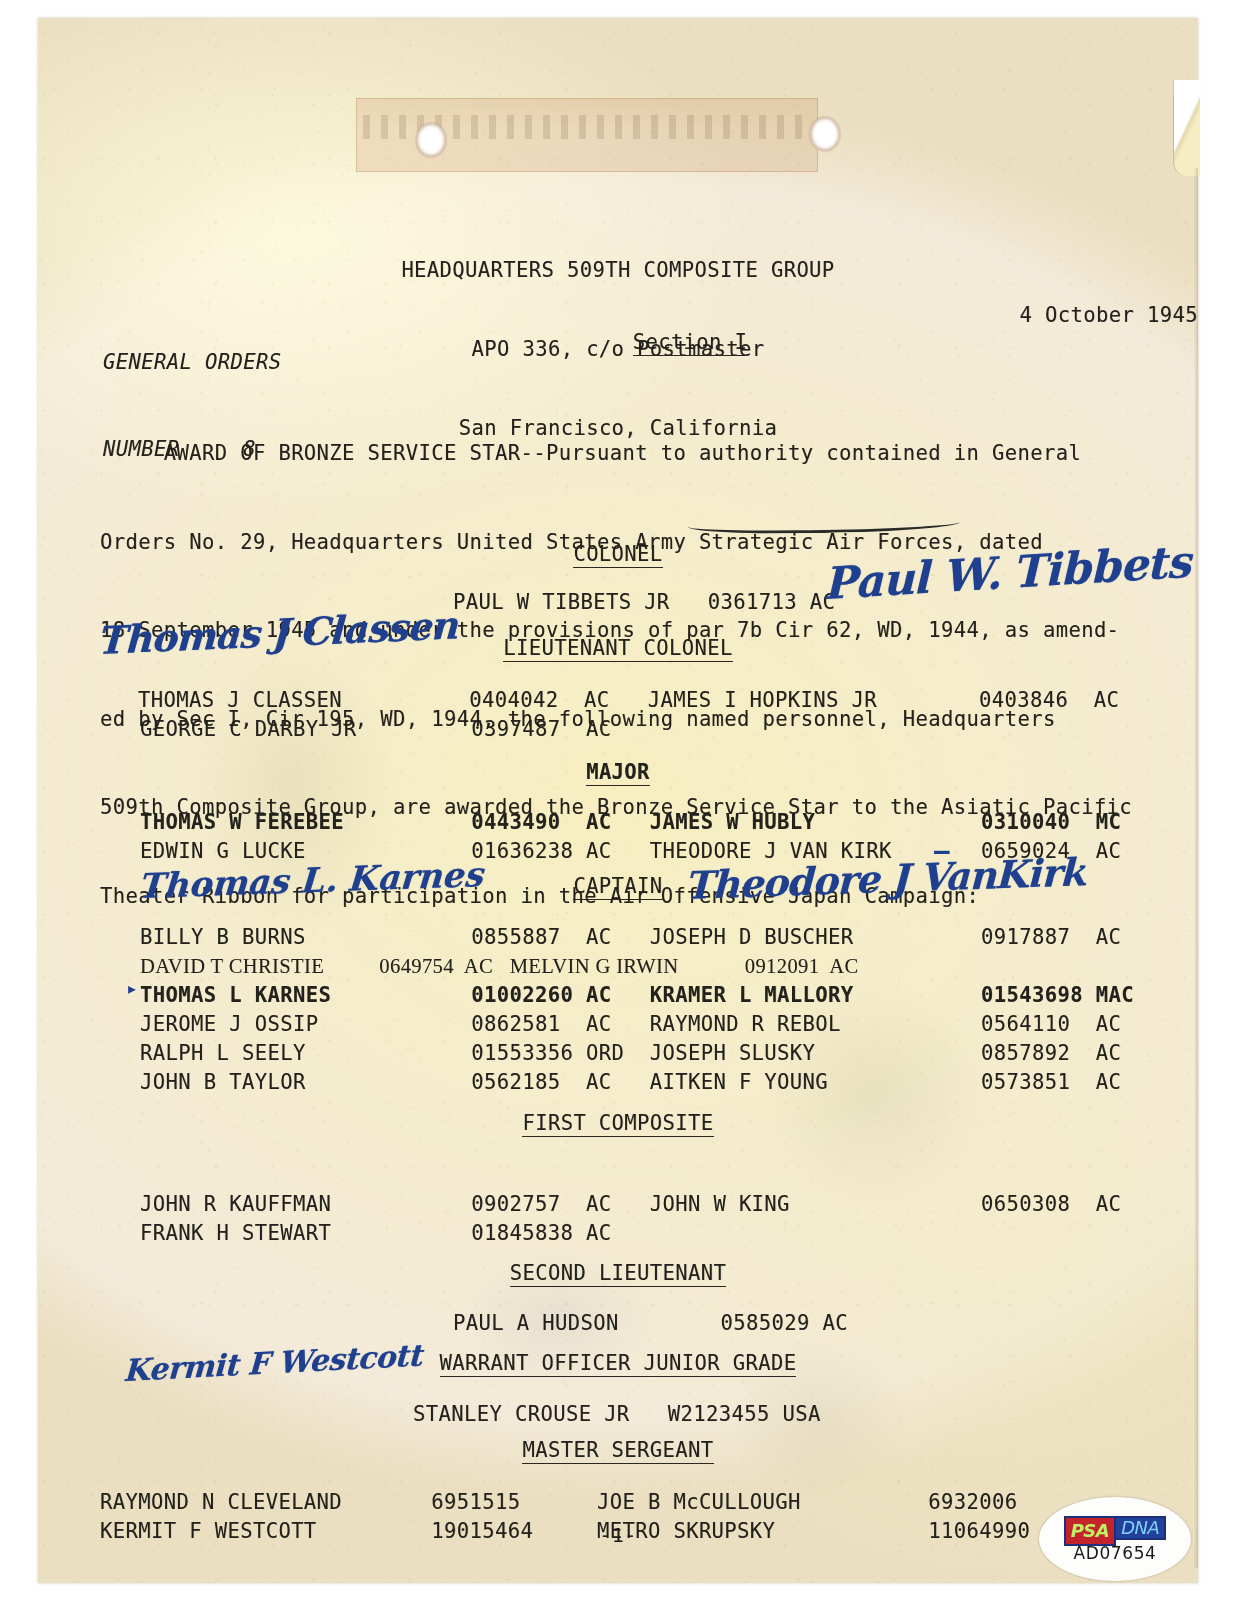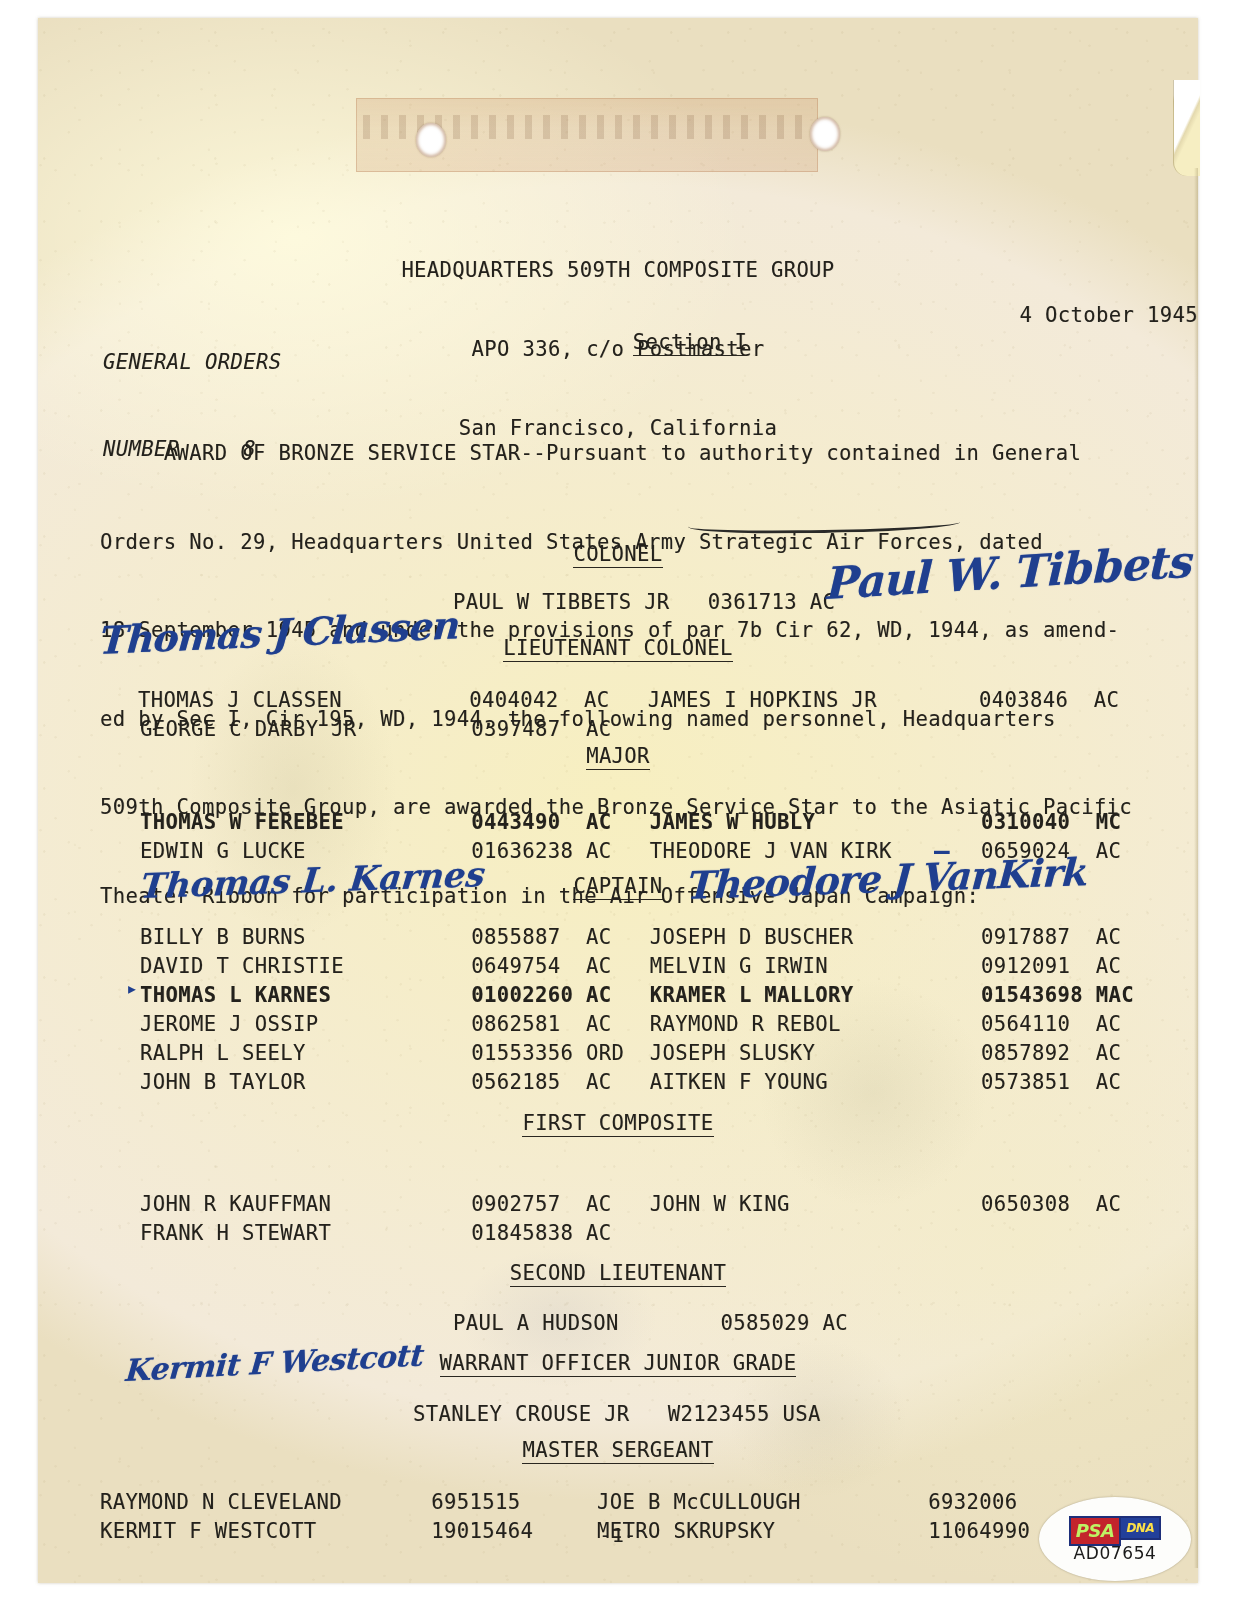--- a/index.html
+++ b/index.html
@@ -118,21 +118,21 @@
     display:flex;flex-direction:column;align-items:center;justify-content:center;gap:3px;
   }
   #psa-logo{display:flex;align-items:stretch;height:24px;}
   #psa-red{
     background:#c3242c;color:#bef264;font-weight:bold;font-size:18px;
     font-family:"DejaVu Sans","Liberation Sans",sans-serif;font-style:italic;
     padding:13px 5px;border:2px solid #1d2f7a;display:flex;align-items:center;
     letter-spacing:-.5px;
   }
   #psa-blue{
-    background:#23409a;color:#fde047;font-weight:bold;font-size:12px;
+    background:#23409a;color:#7dd3fc;font-weight:normal;font-size:18px;
     font-family:"DejaVu Sans","Liberation Sans",sans-serif;font-style:italic;
     padding:1px 5px;border:2px solid #1d2f7a;border-left:none;display:flex;align-items:center;
     letter-spacing:-.5px;
   }
   #psa-serial{
     font-family:"DejaVu Sans","Liberation Sans",sans-serif;
     font-size:17px;color:#1a1a1a;letter-spacing:.6px;
   }
 
   
@@ -186,27 +186,27 @@
 
   <div id="ink-underline"></div>
 
   <div class="tw rank-head" style="top:524px;"><span class="u">COLONEL</span></div>
   <div class="tw roster" style="left:415px;top:570px;"><span>PAUL W TIBBETS JR</span><span>   </span><span>0361713</span><span> </span><span>AC</span></div>
 
   <div class="tw rank-head" style="top:618px;"><span class="u">LIEUTENANT COLONEL</span></div>
   <div class="tw roster" style="left:100px;top:668px;">THOMAS J CLASSEN          0404042  AC   JAMES I HOPKINS JR        0403846  AC</div>
   <div class="tw roster" style="left:102px;top:697px;">GEORGE C DARBY JR         0397487  AC</div>
 
-  <div class="tw rank-head" style="top:726px;"><span class="u">MAJOR</span></div>
+  <div class="tw rank-head" style="top:742px;font-weight:bold;"><span class="u">MAJOR</span></div>
   <div class="tw roster bold" style="left:102px;top:790px;">THOMAS W FEREBEE          0443490  AC   JAMES W HUBLY             0310040  MC</div>
   <div class="tw roster" style="left:102px;top:819px;">EDWIN G LUCKE             01636238 AC   THEODORE J VAN KIRK       0659024  AC</div>
 
   <div class="tw rank-head" style="top:856px;"><span class="u">CAPTAIN</span></div>
   <div class="tw roster" style="left:102px;top:905px;">BILLY B BURNS             0855887  AC   JOSEPH D BUSCHER          0917887  AC</div>
-  <div class="tw roster" style="left:102px;top:934px;">DAVID T CHRISTIE          0649754  AC   MELVIN G IRWIN            0912091  AC</div>
+  <div class="tw roster" style="left:102px;top:934px;font-family:Liberation Serif, serif;">DAVID T CHRISTIE          0649754  AC   MELVIN G IRWIN            0912091  AC</div>
   <div class="tw roster bold" style="left:102px;top:963px;">THOMAS L KARNES           01002260 AC   KRAMER L MALLORY          01543698 MAC</div>
   <div class="tw roster" style="left:102px;top:992px;">JEROME J OSSIP            0862581  AC   RAYMOND R REBOL           0564110  AC</div>
   <div class="tw roster" style="left:102px;top:1021px;">RALPH L SEELY             01553356 ORD  JOSEPH SLUSKY             0857892  AC</div>
   <div class="tw roster" style="left:102px;top:1050px;">JOHN B TAYLOR             0562185  AC   AITKEN F YOUNG            0573851  AC</div>
 
   <div class="tw rank-head" style="top:1093px;"><span class="u">FIRST COMPOSITE</span></div>
   <div class="tw roster" style="left:102px;top:1172px;">JOHN R KAUFFMAN           0902757  AC   JOHN W KING               0650308  AC</div>
   <div class="tw roster" style="left:102px;top:1201px;">FRANK H STEWART           01845838 AC</div>
 
   <div class="tw rank-head" style="top:1243px;"><span class="u">SECOND LIEUTENANT</span></div>

